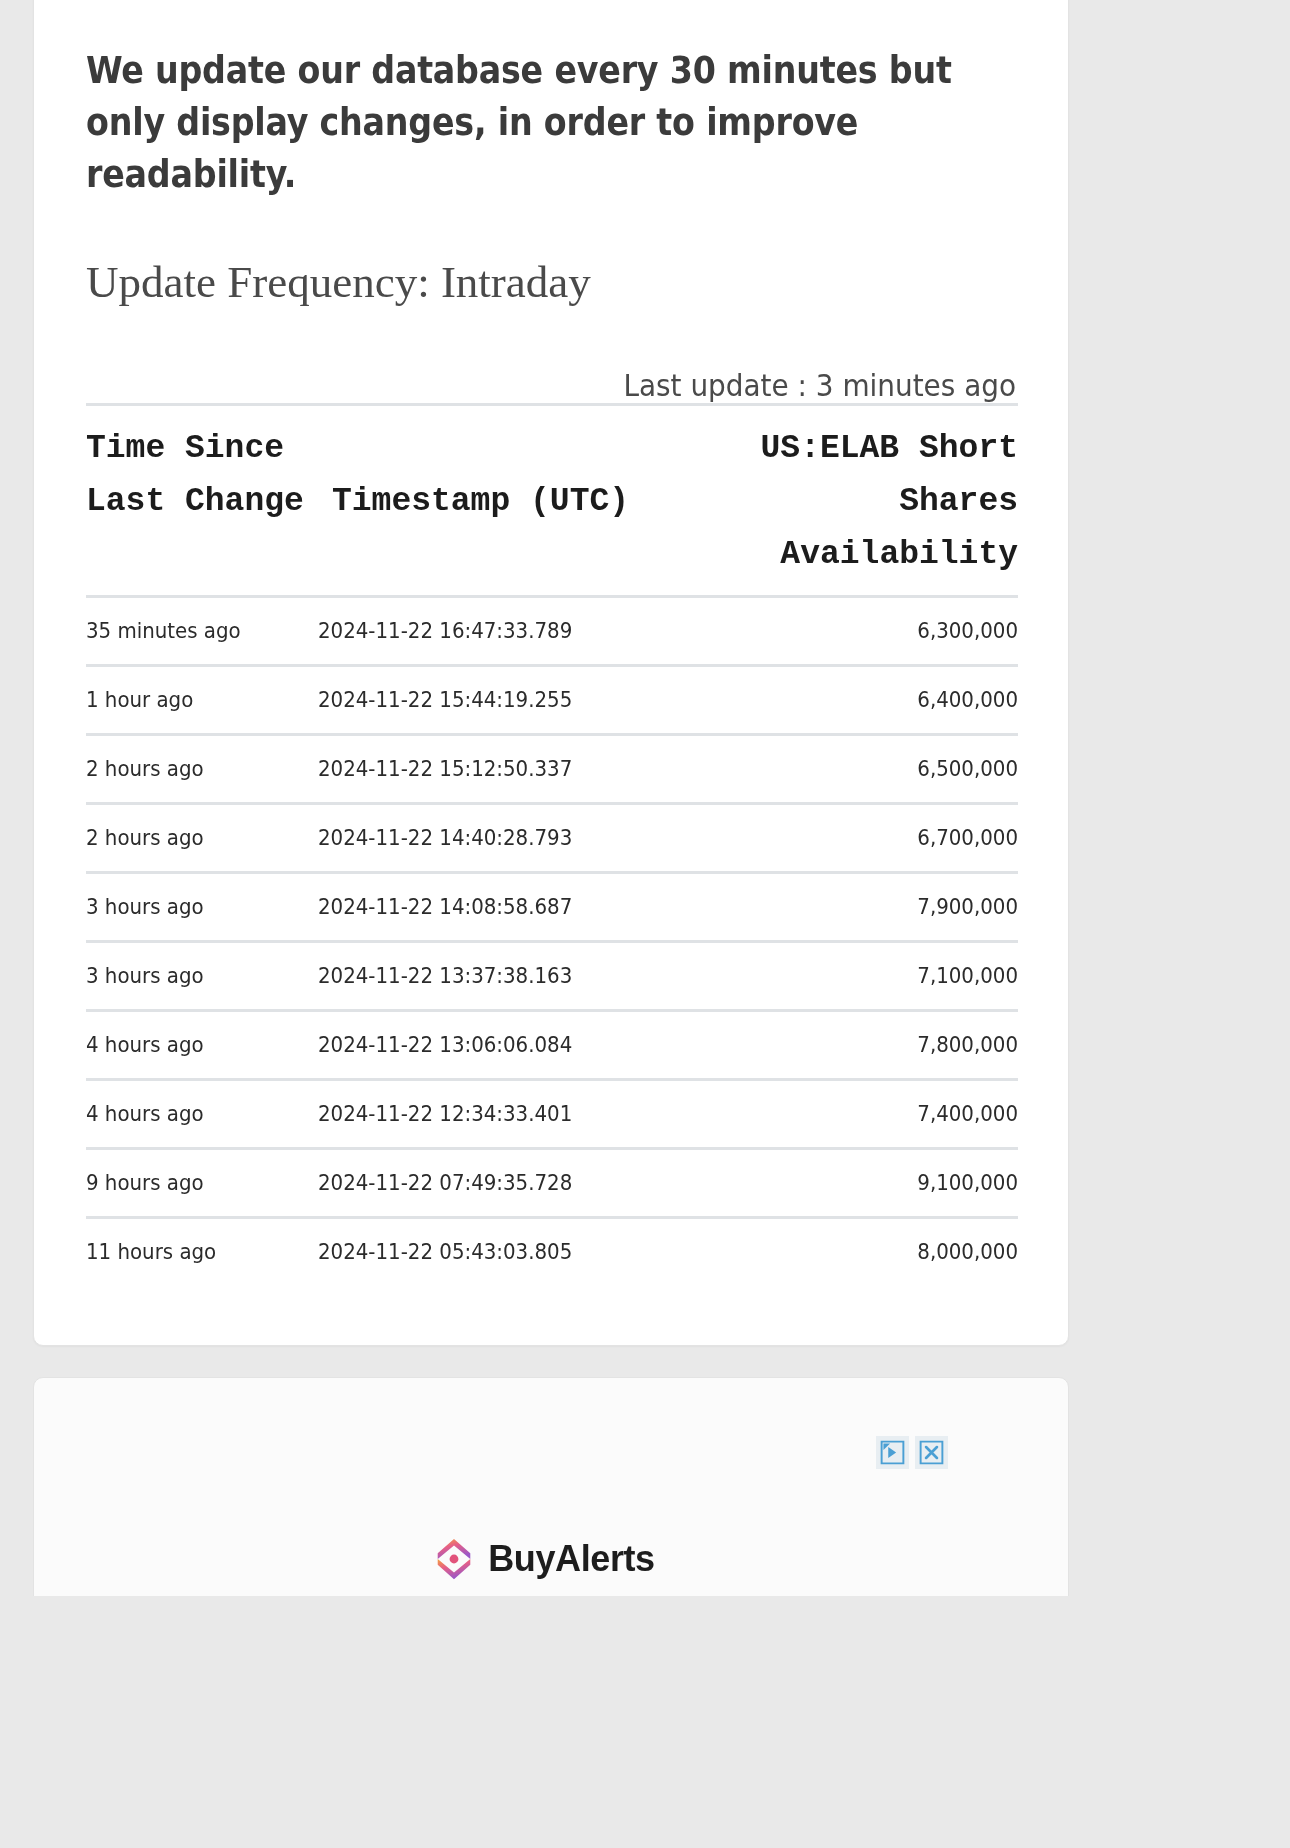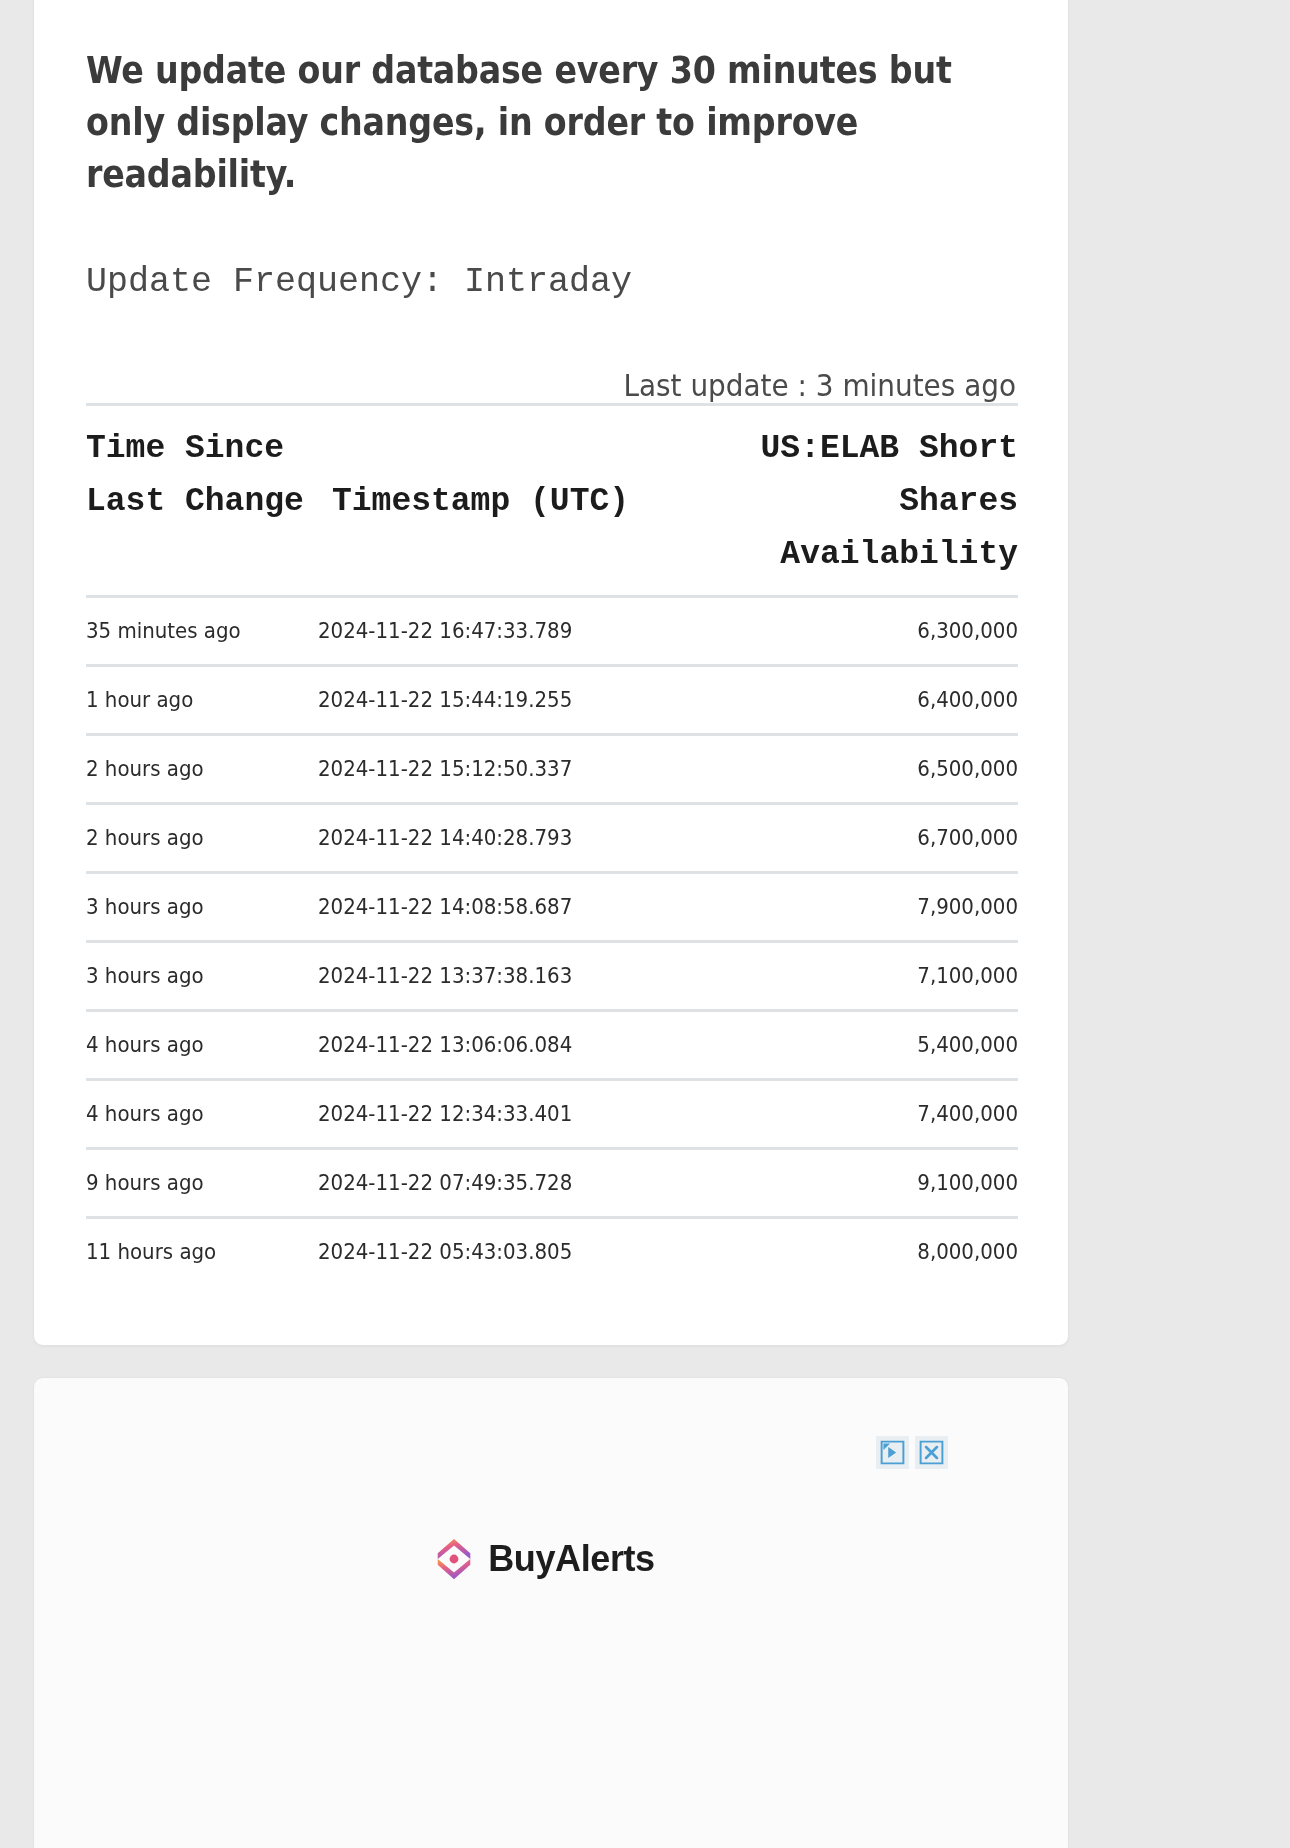--- a/index.html
+++ b/index.html
@@ -8,21 +8,21 @@
     width: 1290px;
     height: 1848px;
     background: #e9e9e9;
     font-family: "Liberation Sans", sans-serif;
     -webkit-font-smoothing: antialiased;
   }
 
   #page {
     position: relative;
     width: 1290px;
-    height: 1848px;
+    height: 1596px;
     background: #e9e9e9;
     overflow: hidden;
   }
 
   
   .card {
     position: absolute;
     left: 33px;
     top: -12px;
     width: 1036px;
@@ -40,23 +40,23 @@
     font-weight: 700;
     font-size: 37px;
     line-height: 52px;
     color: #3b3b3b;
     letter-spacing: -0.2px;
     padding-top: 56px;
     max-width: 880px;
   }
 
   .intro-sub {
-    font-family: Liberation Mono, monospace;
+    font-family: Liberation Serif, serif;
     font-weight: 400;
-    font-size: 35px;
+    font-size: 45px;
     line-height: 46px;
     color: #4a4a4a;
     padding-top: 58px;
   }
 
   .last-update {
     font-family: "Liberation Sans Narrow", "DejaVu Sans Condensed", "Liberation Sans", sans-serif;
     font-weight: 400;
     font-size: 31px;
     color: #4a4a4a;
@@ -224,21 +224,21 @@
               <td class="c-avail">7,900,000</td>
             </tr>
             <tr>
               <td class="c-time">3 hours ago</td>
               <td class="c-stamp">2024-11-22 13:37:38.163</td>
               <td class="c-avail">7,100,000</td>
             </tr>
             <tr>
               <td class="c-time">4 hours ago</td>
               <td class="c-stamp">2024-11-22 13:06:06.084</td>
-              <td class="c-avail">5,400,000</td>
+              <td class="c-avail">7,800,000</td>
             </tr>
             <tr>
               <td class="c-time">4 hours ago</td>
               <td class="c-stamp">2024-11-22 12:34:33.401</td>
               <td class="c-avail">7,400,000</td>
             </tr>
             <tr>
               <td class="c-time">9 hours ago</td>
               <td class="c-stamp">2024-11-22 07:49:35.728</td>
               <td class="c-avail">9,100,000</td>

